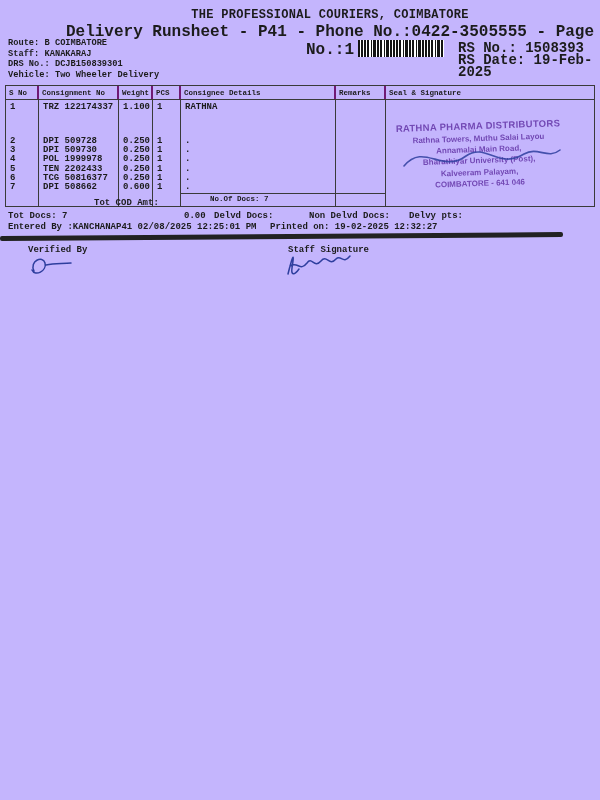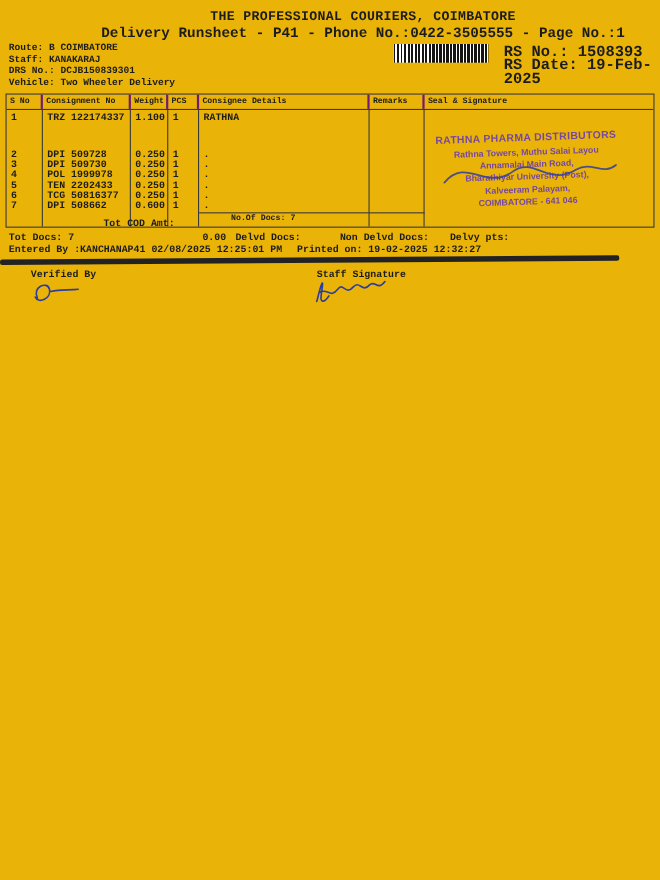--- a/index.html
+++ b/index.html
@@ -1,25 +1,25 @@
 <!DOCTYPE html>
 <html style="--stamp-color: #6b3fae; --ink-color: #2e3e9e;"><head>
 <meta charset="utf-8">
 <style>
   * { margin:0; padding:0; box-sizing:border-box; }
   :root { --stamp-color:#6b3fae; --ink-color:#2e3e9e; }
   html,body { background:#ffffff; }
   .page {
-    position:relative; width:600px; height:800px; background:#eab308;
+    position:relative; width:600px; height:800px; background:#c4b5fd;
     font-family:"Liberation Mono", monospace; color:#1c1c1c; overflow:hidden;
   }
   .title { position:absolute; top:8px; left:60px; width:540px; text-align:center;
            font-size:12px; font-weight:700; letter-spacing:0.3px; }
   .subtitle { position:absolute; top:23px; left:60px; width:540px; text-align:center;
-           font-size:13px; font-weight:700; }
+           font-size:16px; font-weight:700; }
   .meta-left { position:absolute; left:8px; top:38px; font-size:8.7px; font-weight:700; line-height:10.6px; }
   .barcode { position:absolute; left:358px; top:40px; width:86px; height:17px;
     background:repeating-linear-gradient(90deg,#141414 0px,#141414 1.5px,#ffffff 1.5px,#ffffff 2.6px,
       #141414 2.6px,#141414 5px,#ffffff 5px,#ffffff 6.4px); }
   .rs-block { position:absolute; left:458px; top:42px; font-size:14px; font-weight:700; line-height:12px; }
 
   .table { position:absolute; left:5px; top:85px; width:590px; border:1px solid #3a3a3a; background:transparent; }
   .thead { display:flex; border-bottom:1px solid #3a3a3a; font-size:7.5px; font-weight:700; }
   .th { padding:3px 3px 2px 3px; border-right:2px solid #701a75; white-space:nowrap; overflow:hidden; }
   .th:last-child { border-right:none; }

